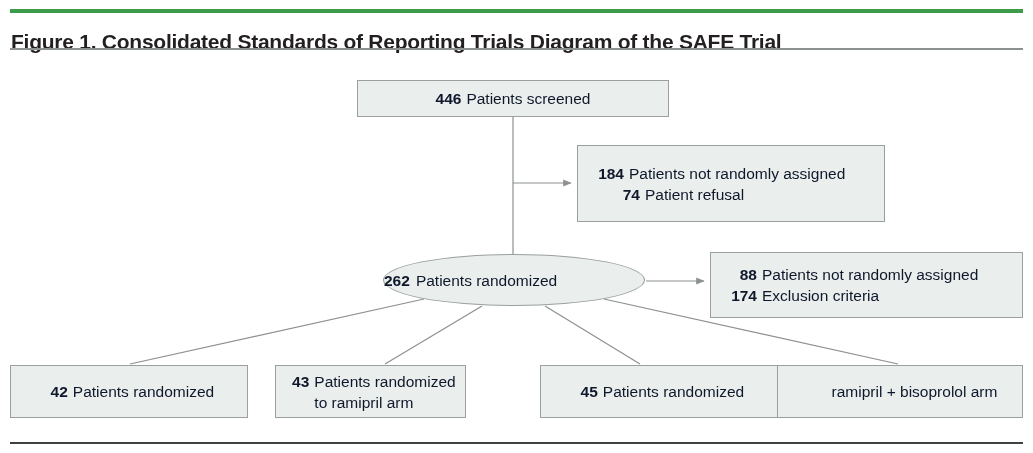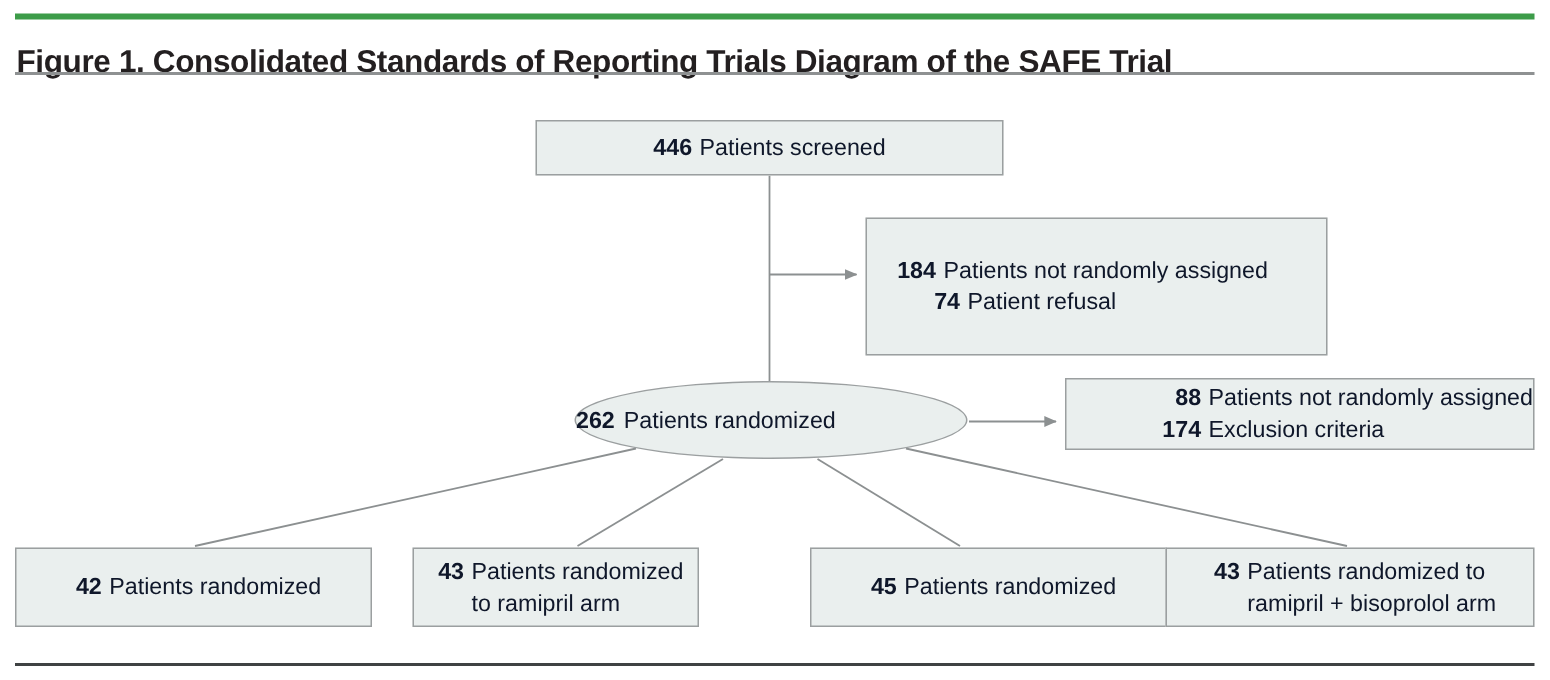--- a/index.html
+++ b/index.html
@@ -103,24 +103,24 @@
   
   .gut-3 .num { min-width: 32px; }
   .gut-2 .num { min-width: 24px; }
 
   
   .sub1 { padding-left: 16px; }
   .sub2 { padding-left: 16px; }
 
   
   #node-screened  { left: 357px;  top: 80px;  width: 312px; height: 37px; }
-  #node-notrand-1 { left: 577px;  top: 145px; width: 308px; height: 92px;
+  #node-notrand-1 { left: 577px;  top: 145px; width: 308px; height: 77px;
                     justify-content: flex-start; padding-left: 14px; }
-  #node-notrand-2 { left: 710px;  top: 252px; width: 313px; height: 48px;
-                    justify-content: flex-end; padding-left: 14px; }
+  #node-notrand-2 { left: 710px;  top: 252px; width: 313px; height: 66px;
+                    justify-content: flex-start; padding-left: 14px; }
 
   #node-arm-1 { left: 10px;  top: 365px; width: 238px; height: 53px; }
   #node-arm-2 { left: 275px; top: 365px; width: 191px; height: 53px; }
   #node-arm-3 { left: 540px; top: 365px; width: 238px; height: 53px; }
   #node-arm-4 { left: 777px; top: 365px; width: 246px; height: 53px; }
 
   
   #node-randomized {
     position: absolute;
     left: 383px;
@@ -229,23 +229,20 @@
     <div class="node-inner">
       <span class="line">
         <span class="num">45</span><span class="txt">Patients randomized</span>
       </span>
     </div>
   </div>
 
   <div class="node gut-2" id="node-arm-4">
     <div class="node-inner">
       <span class="line">
-        <span class="num">43</span><span class="txt">Patients randomized to</span>
-      </span>
-      <span class="line">
         <span class="num"></span><span class="txt">ramipril + bisoprolol arm</span>
       </span>
     </div>
   </div>
 
   <div class="rule-bottom"></div>
 
 </div>
 
 </body></html>

